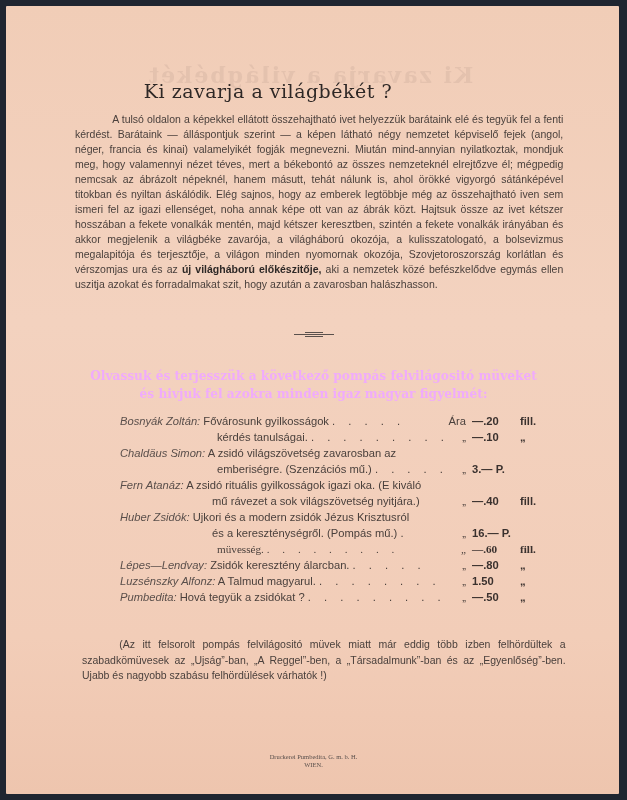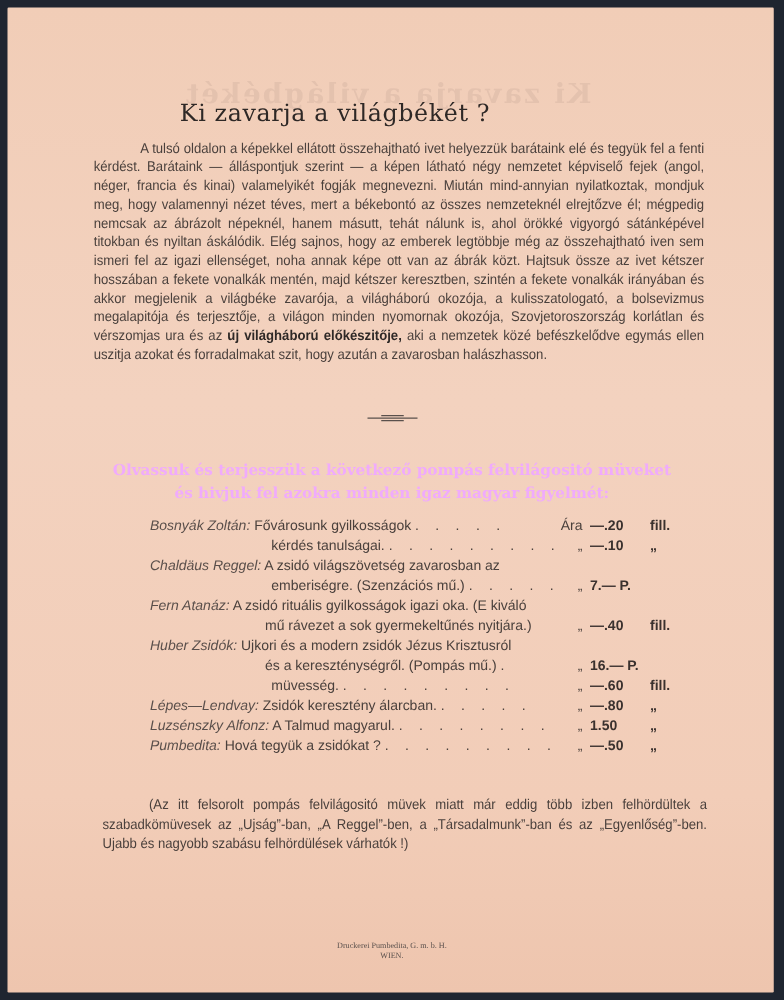--- a/index.html
+++ b/index.html
@@ -159,33 +159,33 @@
 </div>
 
 <div class="books" id="books">
     <div>
       <div class="book-line"><span class="author">Bosnyák Zoltán:</span> <span>Fővárosunk gyilkosságok</span> <span class="dots">. . . . .</span><span class="price-prefix">Ára</span><span class="price">—.20</span><span class="unit">fill.</span></div>
     </div>
     <div>
       <div class="book-line" style="padding-left: 97px;"><span>kérdés tanulságai.</span> <span class="dots">. . . . . . . . .</span><span class="price-prefix">„</span><span class="price">—.10</span><span class="unit">„</span></div>
     </div>
     <div>
-      <div class="book-line"><span class="author">Chaldäus Reggel:</span> <span>A zsidó világszövetség zavarosban az</span></div>
-      <div class="book-line" style="padding-left: 97px;"><span>emberiségre. (Szenzációs mű.)</span> <span class="dots">. . . . .</span><span class="price-prefix">„</span><span class="price">7.— P.</span></div>
+      <div class="book-line"><span class="author">Chaldäus Simon:</span> <span>A zsidó világszövetség zavarosban az</span></div>
+      <div class="book-line" style="padding-left: 97px;"><span>emberiségre. (Szenzációs mű.)</span> <span class="dots">. . . . .</span><span class="price-prefix">„</span><span class="price">3.— P.</span></div>
     </div>
     <div>
       <div class="book-line"><span class="author">Fern Atanáz:</span> <span>A zsidó rituális gyilkosságok igazi oka. (E kiváló</span></div>
-      <div class="book-line" style="padding-left: 92px;"><span>mű rávezet a sok gyermekeltűnés nyitjára.)</span><span class="price-prefix">„</span><span class="price">—.40</span><span class="unit">fill.</span></div>
+      <div class="book-line" style="padding-left: 92px;"><span>mű rávezet a sok világszövetség nyitjára.)</span><span class="price-prefix">„</span><span class="price">—.40</span><span class="unit">fill.</span></div>
     </div>
     <div>
       <div class="book-line"><span class="author">Huber Zsidók:</span> <span>Ujkori és a modern zsidók Jézus Krisztusról</span></div>
       <div class="book-line" style="padding-left: 92px;"><span>és a kereszténységről. (Pompás mű.)</span> <span class="dots">.</span><span class="price-prefix">„</span><span class="price">16.— P.</span></div>
     </div>
     <div>
-      <div class="book-line" style="padding-left: 97px;"><span>müvesség.</span> <span class="dots">. . . . . . . . .</span><span class="price-prefix">„</span><span class="price">—.60</span><span class="unit">fill.</span></div>
+      <div class="book-line" style="padding-left: 97px; font-family: Liberation Serif, serif;"><span>müvesség.</span> <span class="dots">. . . . . . . . .</span><span class="price-prefix">„</span><span class="price">—.60</span><span class="unit">fill.</span></div>
     </div>
     <div>
       <div class="book-line"><span class="author">Lépes—Lendvay:</span> <span>Zsidók keresztény álarcban.</span> <span class="dots">. . . . .</span><span class="price-prefix">„</span><span class="price">—.80</span><span class="unit">„</span></div>
     </div>
     <div>
       <div class="book-line"><span class="author">Luzsénszky Alfonz:</span> <span>A Talmud magyarul.</span> <span class="dots">. . . . . . . .</span><span class="price-prefix">„</span><span class="price">1.50</span><span class="unit">„</span></div>
     </div>
     <div>
       <div class="book-line"><span class="author">Pumbedita:</span> <span>Hová tegyük a zsidókat ?</span> <span class="dots">. . . . . . . . .</span><span class="price-prefix">„</span><span class="price">—.50</span><span class="unit">„</span></div>
     </div>

